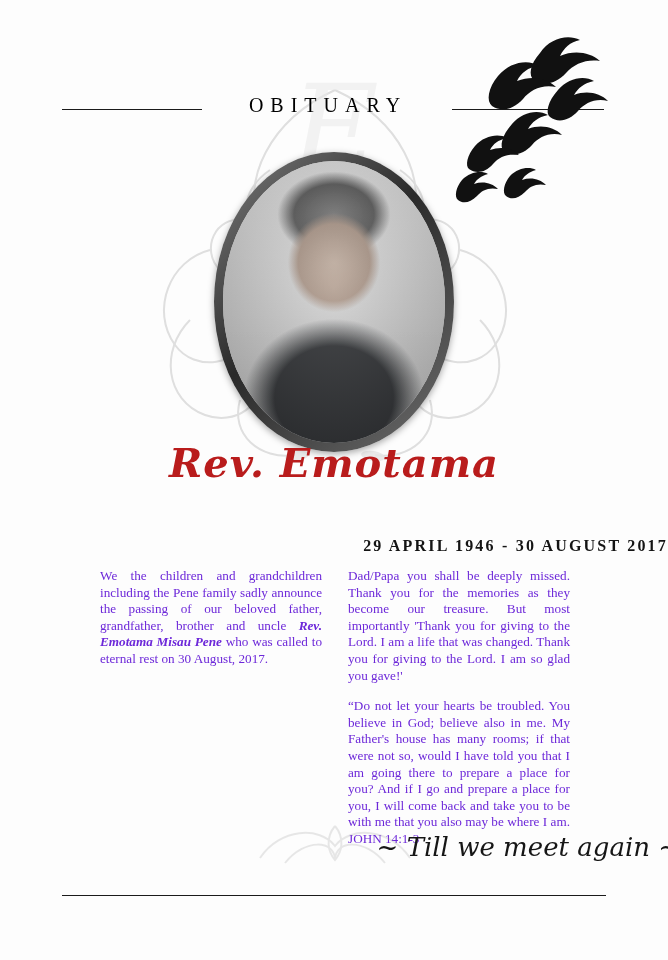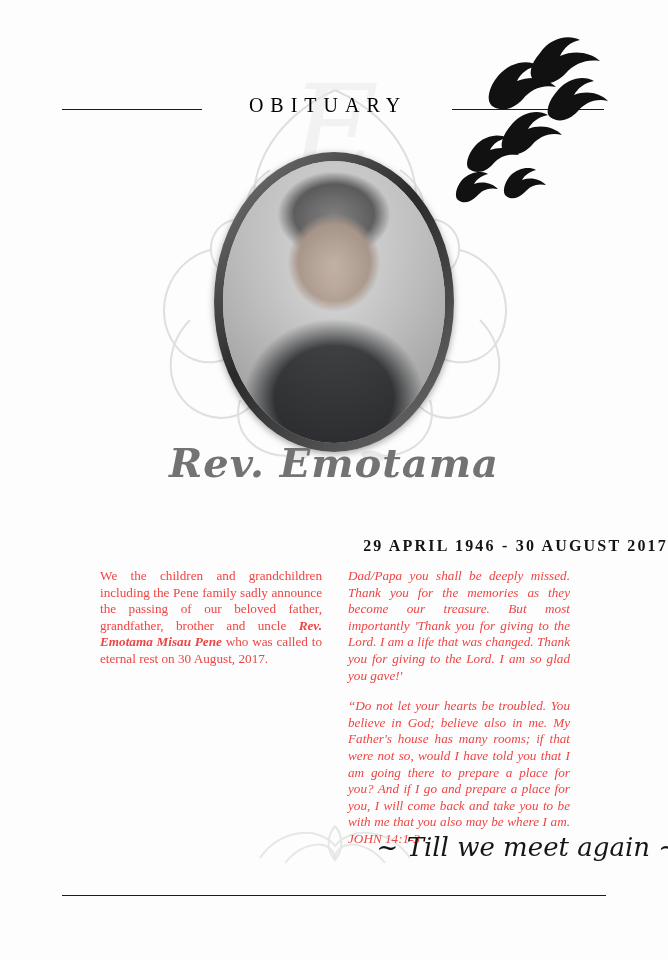--- a/index.html
+++ b/index.html
@@ -125,21 +125,21 @@
     position: absolute;
     left: 0;
     top: 440px;
     width: 668px;
     text-align: center;
     font-family: "DejaVu Serif", serif;
     font-style: italic;
     font-weight: 700;
     font-size: 40px;
     line-height: 46px;
-    color: #737373;
+    color: #b91c1c;
     letter-spacing: 1px;
   }
   .name .line2 {
     display: block;
   }
 
   
   .dates {
     position: absolute;
     left: 0;
@@ -164,24 +164,23 @@
   }
   .col {
     width: 222px;
   }
   .col p {
     margin: 0 0 14px 0;
     font-family: "Liberation Serif", serif;
     font-size: 13.2px;
     line-height: 16.6px;
     text-align: justify;
-    color: #ef4444;
+    color: #6d28d9;
   }
   .col-right p {
-    font-style: italic;
   }
   .col strong {
     font-weight: 700;
     font-style: italic;
   }
 
   
   .closing {
     position: absolute;
     left: 0;

